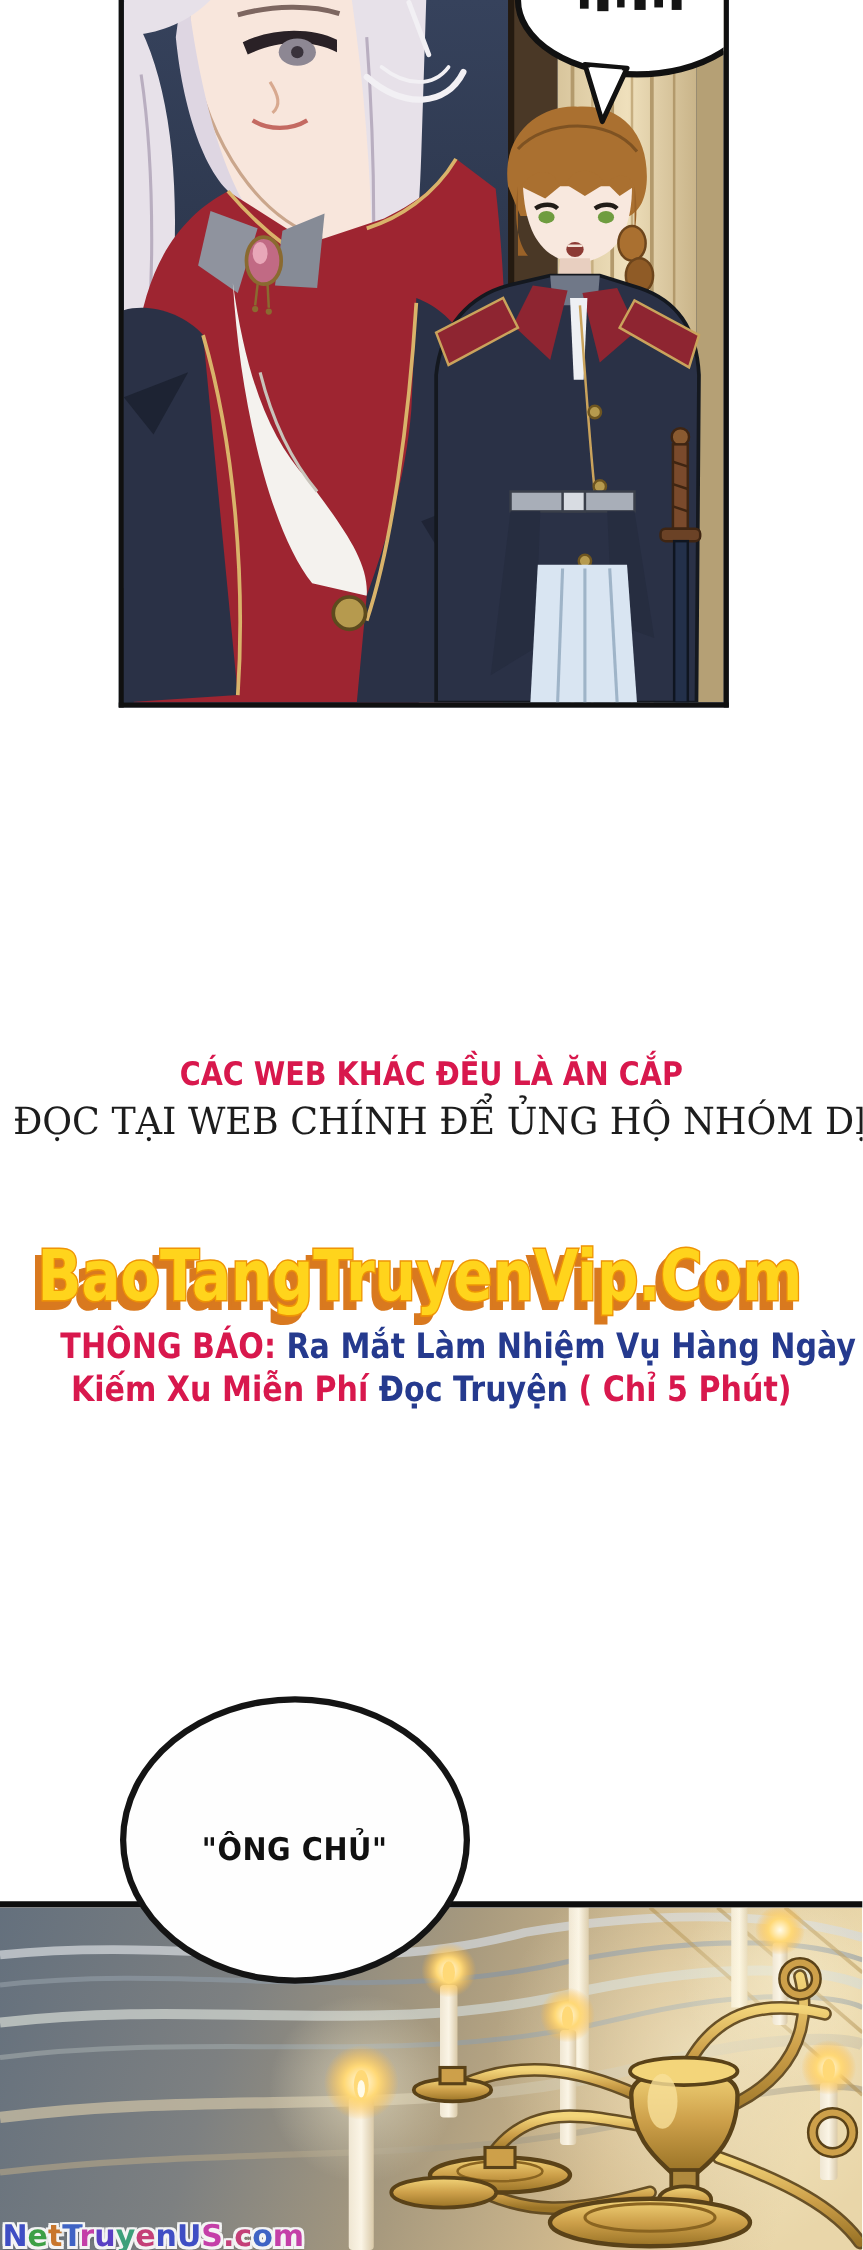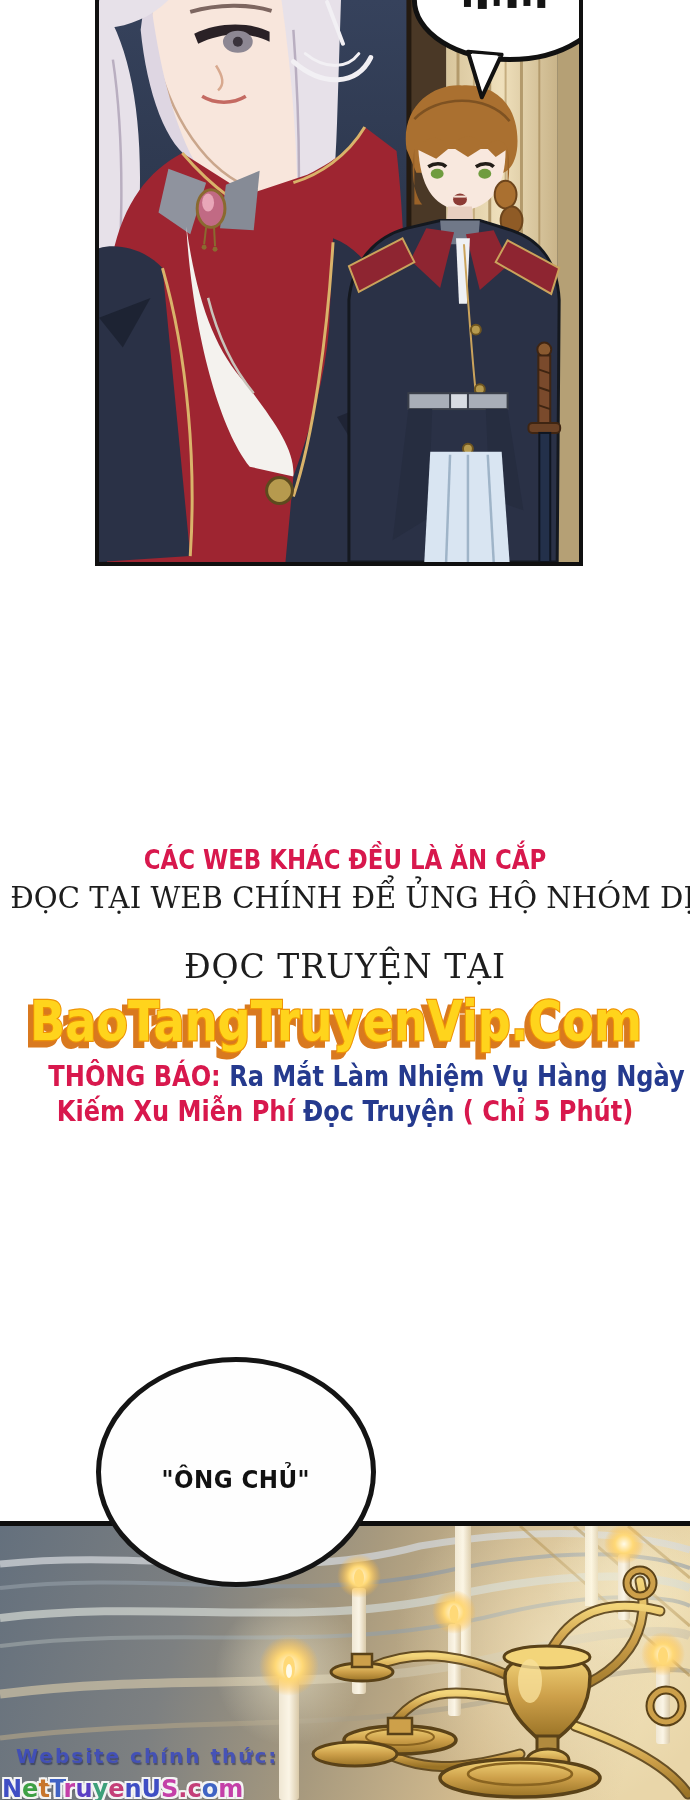--- a/index.html
+++ b/index.html
@@ -204,21 +204,20 @@
           <rect x="412" y="0" width="9" height="8"></rect>
           <rect x="428" y="0" width="7" height="6"></rect>
           <rect x="442" y="0" width="8" height="8"></rect>
         </g>
       </g>
     </svg>
   </div>
 
   <div class="abs ad-line" id="ad-warning">CÁC WEB KHÁC ĐỀU LÀ ĂN CẮP</div>
   <div class="abs ad-line serif-line" id="ad-serif1">ĐỌC TẠI WEB CHÍNH ĐỂ ỦNG HỘ NHÓM DỊCH</div>
-  <div class="abs ad-line serif-line" id="ad-serif3">ĐỌC TRUYỆN TẠI</div>
 
   <svg id="logo-svg" class="abs">
     <text x="331" y="74" text-anchor="middle" textLength="612" lengthAdjust="spacingAndGlyphs" fill="#d9791f" stroke="#d9791f" stroke-width="3">BaoTangTruyenVip.Com</text>
     <text x="336" y="68" text-anchor="middle" textLength="612" lengthAdjust="spacingAndGlyphs" fill="#ffd41c" stroke="#ef9405" stroke-width="2.5" paint-order="stroke">BaoTangTruyenVip.Com</text>
   </svg>
 
   <div class="abs ad-line notice" id="notice1"><span class="nred">THÔNG BÁO: </span><span class="nblue">Ra Mắt Làm Nhiệm Vụ Hàng Ngày</span></div>
   <div class="abs ad-line notice" id="notice2"><span class="nred">Kiếm Xu Miễn Phí </span><span class="nblue">Đọc Truyện </span><span class="nred">( Chỉ 5 Phút)</span></div>
 
   <div id="big-bubble" class="abs">
@@ -332,16 +331,15 @@
         <ellipse cx="400" cy="214" rx="56" ry="14" fill="url(#goldb)" stroke="#5a4218" stroke-width="3.5"></ellipse>
         <ellipse cx="400" cy="211" rx="34" ry="8" fill="none" stroke="#8a6420" stroke-width="2"></ellipse>
         <rect x="388" y="192" width="24" height="16" fill="#cda04a" stroke="#5a4218" stroke-width="2.5"></rect>
         <ellipse cx="362" cy="146" rx="31" ry="9" fill="url(#goldb)" stroke="#5a4218" stroke-width="3"></ellipse>
         <rect x="352" y="128" width="20" height="13" fill="#cda04a" stroke="#5a4218" stroke-width="2.5"></rect>
         <ellipse cx="355" cy="228" rx="42" ry="12" fill="url(#goldb)" stroke="#5a4218" stroke-width="3"></ellipse>
       </g>
     </svg>
   </div>
 
-  <div id="wm-label" class="abs">Website chính thức:</div>
   <div id="wm-site" class="abs"><span style="color: rgb(63, 78, 196);">N</span><span style="color: rgb(61, 160, 69);">e</span><span style="color: rgb(200, 118, 44);">t</span><span style="color: rgb(63, 99, 196);">T</span><span style="color: rgb(196, 63, 168);">r</span><span style="color: rgb(90, 63, 196);">u</span><span style="color: rgb(61, 160, 122);">y</span><span style="color: rgb(196, 63, 120);">e</span><span style="color: rgb(63, 78, 196);">n</span><span style="color: rgb(63, 78, 196);">U</span><span style="color: rgb(196, 63, 168);">S</span><span style="color: rgb(196, 63, 120);">.</span><span style="color: rgb(196, 63, 120);">c</span><span style="color: rgb(63, 99, 196);">o</span><span style="color: rgb(196, 63, 168);">m</span></div>
 
 </div>
 
 </body></html>

